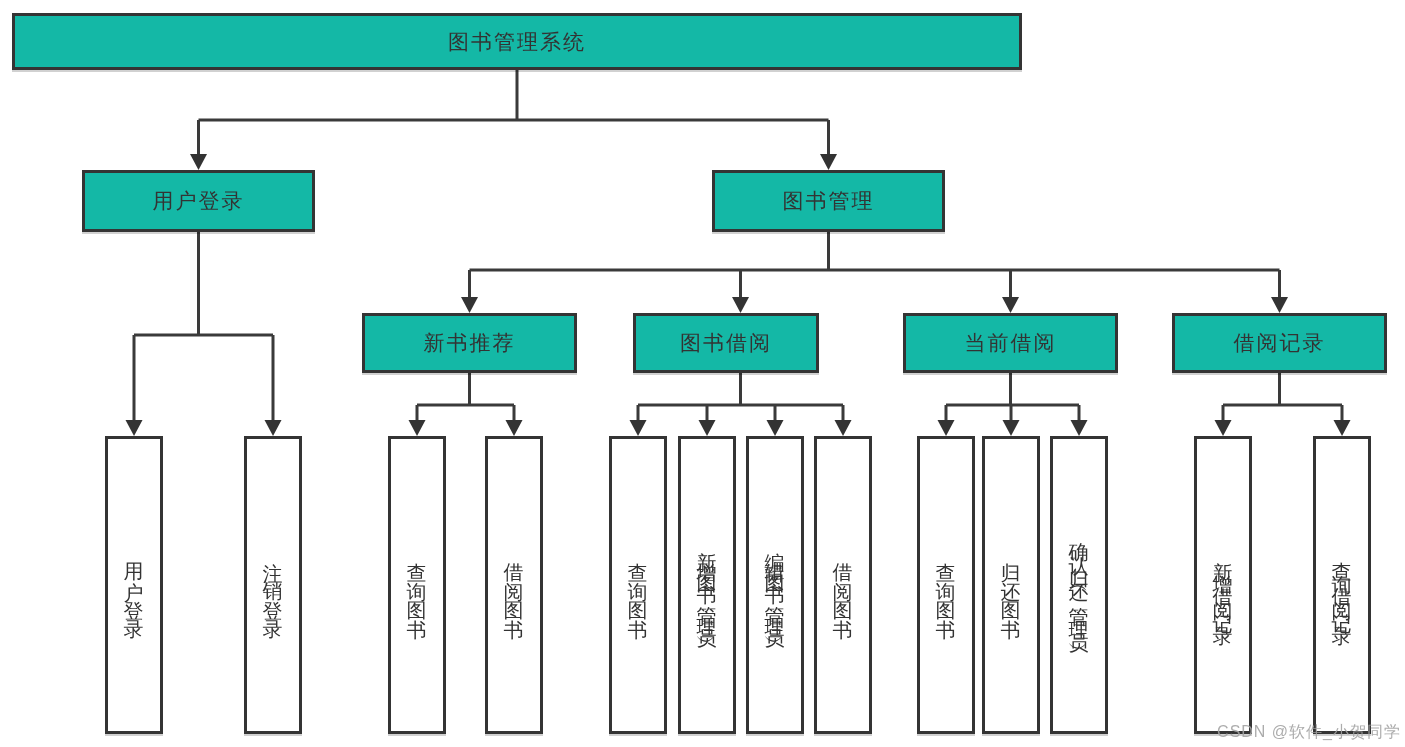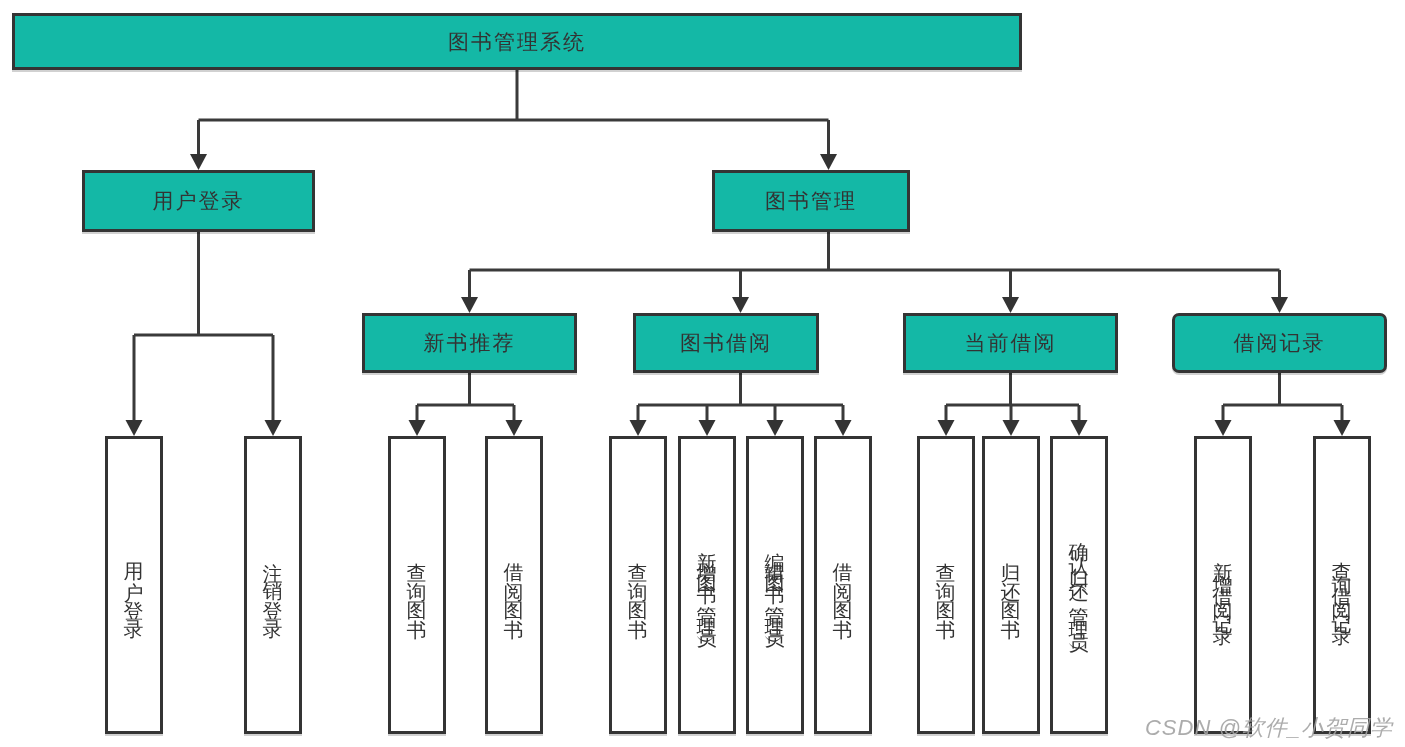--- a/index.html
+++ b/index.html
@@ -28,22 +28,22 @@
     box-shadow:0 2px 0 rgba(0,0,0,0.18);
   }
   .vtext{
     writing-mode:vertical-rl;text-orientation:mixed;
     font-size:20px;color:#333;line-height:1;
   }
   .sp-wide{letter-spacing:19px;}
   .sp-mid{letter-spacing:13px;}
   .sp-tight{letter-spacing:11px;}
   .watermark{
-    position:absolute;right:12px;bottom:4px;z-index:5;
-    font-size:22px;color:rgba(163,163,163,0.9);letter-spacing:1px;font-style:italic;
+    position:absolute;right:4px;bottom:4px;z-index:5;
+    font-size:16px;color:rgba(163,163,163,0.9);letter-spacing:1px;
   }
 </style>
 </head>
 <body>
 
 <div id="canvas">
 
   <svg class="wires" width="1405" height="747" viewBox="0 0 1405 747">
 
     <g>
@@ -90,26 +90,26 @@
     <g>
       <path class="wire" d="M1279.5 373 V405 M1223 405 H1342 M1223 405 V421 M1342 405 V421"></path>
       <polygon class="head" points="1214.5,420 1231.5,420 1223,436"></polygon>
       <polygon class="head" points="1333.5,420 1350.5,420 1342,436"></polygon>
     </g>
   </svg>
 
   <div class="hbox" style="left:12px;top:13px;width:1010px;height:57px;">图书管理系统</div>
 
   <div class="hbox" style="left:82px;top:170px;width:233px;height:62px;">用户登录</div>
-  <div class="hbox" style="left:712px;top:170px;width:198px;height:62px;">图书管理</div>
+  <div class="hbox" style="left:712px;top:170px;width:233px;height:62px;">图书管理</div>
 
   <div class="hbox" style="left:362px;top:313px;width:215px;height:60px;">新书推荐</div>
   <div class="hbox" style="left:633px;top:313px;width:186px;height:60px;">图书借阅</div>
   <div class="hbox" style="left:903px;top:313px;width:215px;height:60px;">当前借阅</div>
-  <div class="hbox" style="left:1172px;top:313px;width:215px;height:60px;border-radius:7px;">借阅记录</div>
+  <div class="hbox" style="left:1172px;top:313px;width:215px;height:60px;">借阅记录</div>
 
   <div class="vbox" style="left:105px;">
     <span class="vtext sp-wide">用户登录</span>
   </div>
   <div class="vbox" style="left:244px;">
     <span class="vtext sp-wide">注销登录</span>
   </div>
 
   <div class="vbox" style="left:388px;">
     <span class="vtext sp-wide">查询图书</span>

